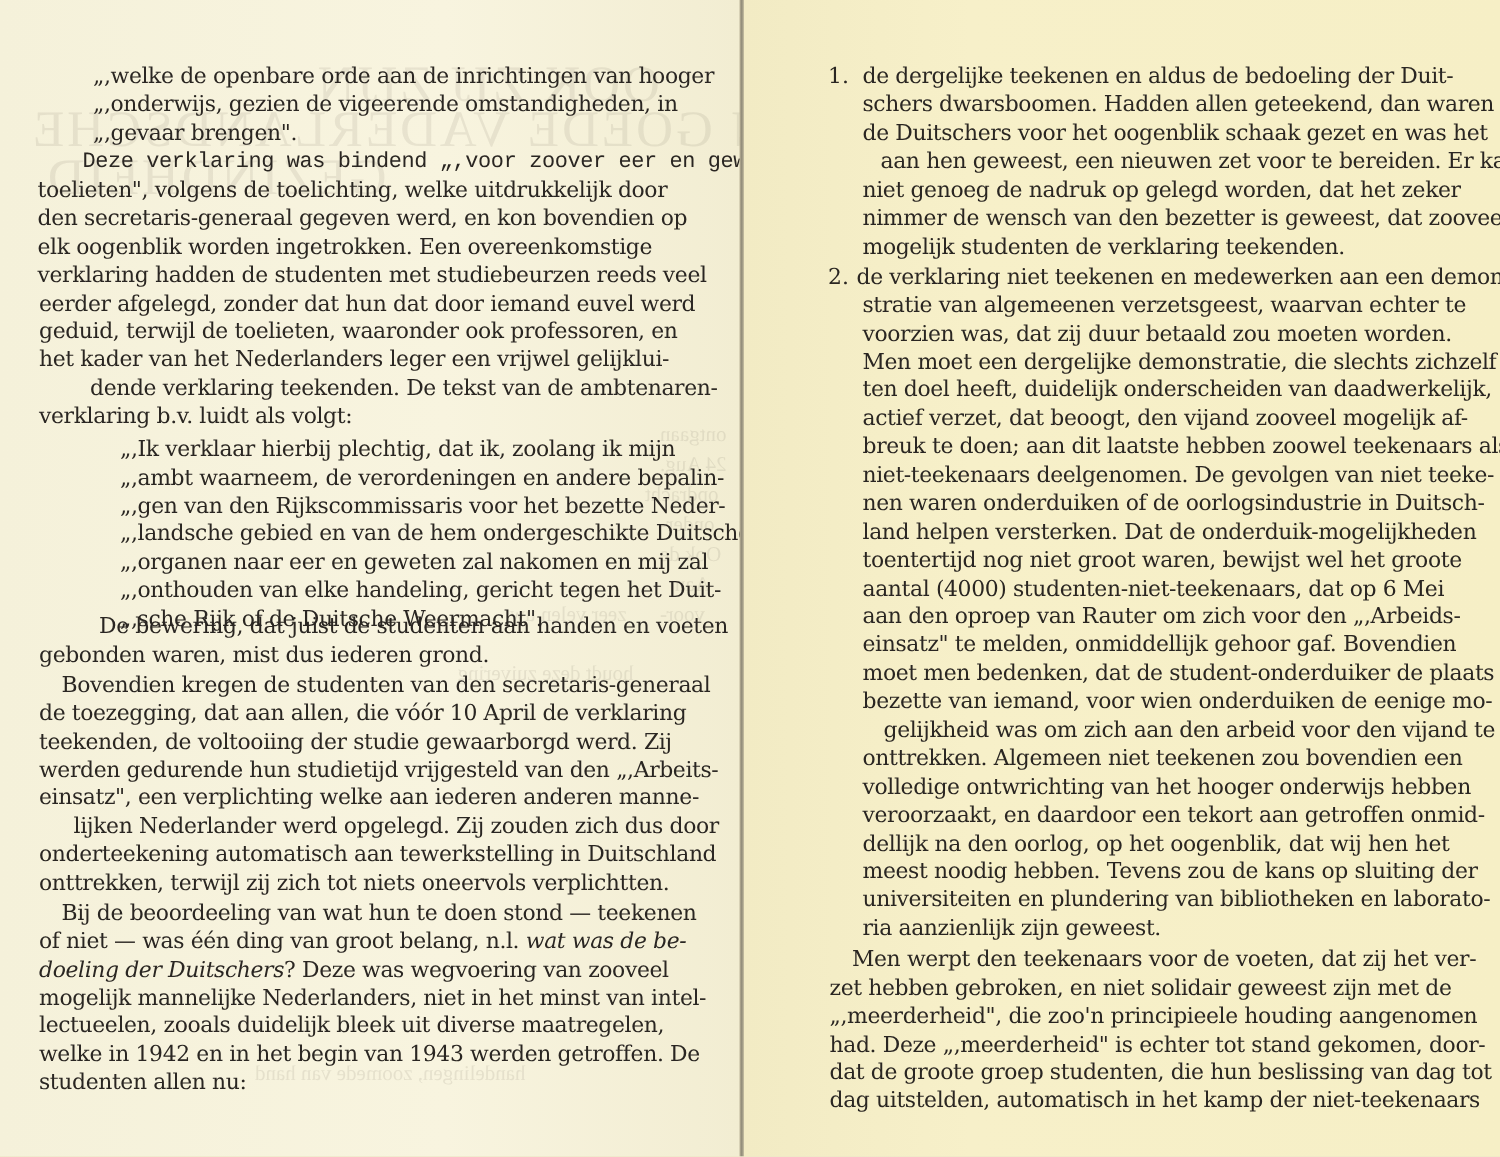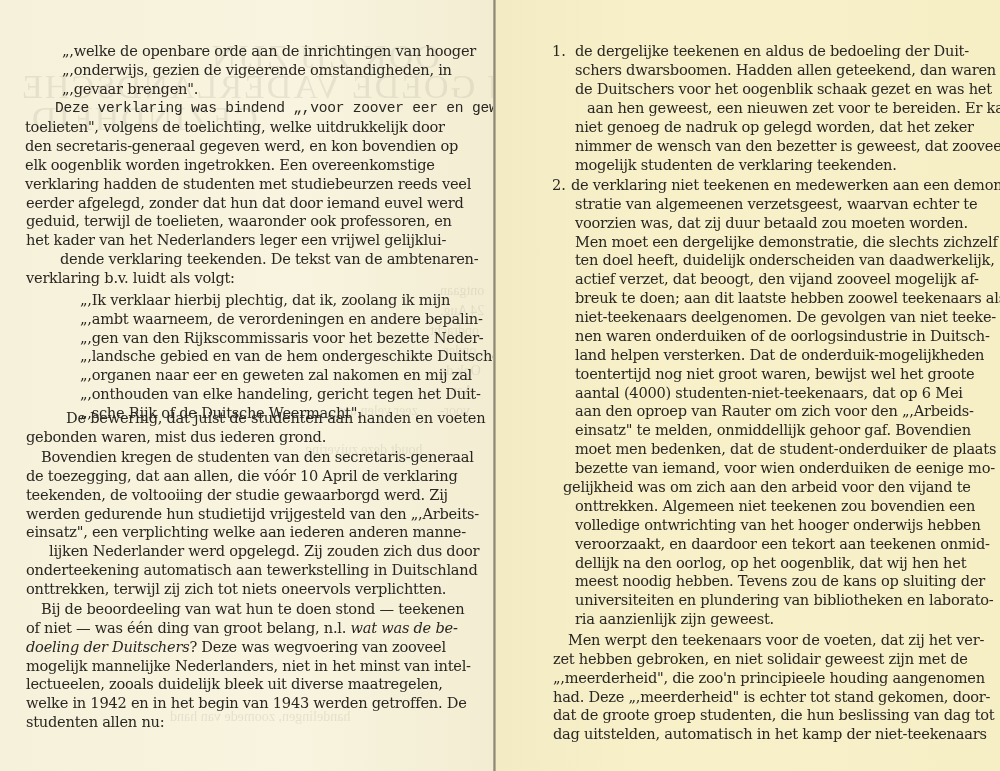--- a/index.html
+++ b/index.html
@@ -142,24 +142,24 @@
     <div class="line just" style="top:288px; left:79px; width:384px;">breuk te doen; aan dit laatste hebben zoowel teekenaars als</div>
     <div class="line just" style="top:307px; left:79px; width:384px;">niet-teekenaars deelgenomen. De gevolgen van niet teeke-</div>
     <div class="line just" style="top:326px; left:79px; width:384px;">nen waren onderduiken of de oorlogsindustrie in Duitsch-</div>
     <div class="line just" style="top:345px; left:79px; width:384px;">land helpen versterken. Dat de onderduik-mogelijkheden</div>
     <div class="line just" style="top:364px; left:79px; width:384px;">toentertijd nog niet groot waren, bewijst wel het groote</div>
     <div class="line just" style="top:383px; left:79px; width:384px;">aantal (4000) studenten-niet-teekenaars, dat op 6 Mei</div>
     <div class="line just" style="top:401px; left:79px; width:384px;">aan den oproep van Rauter om zich voor den „,Arbeids-</div>
     <div class="line just" style="top:420px; left:79px; width:384px;">einsatz" te melden, onmiddellijk gehoor gaf. Bovendien</div>
     <div class="line just" style="top:439px; left:79px; width:384px;">moet men bedenken, dat de student-onderduiker de plaats</div>
     <div class="line just" style="top:458px; left:79px; width:384px;">bezette van iemand, voor wien onderduiken de eenige mo-</div>
-    <div class="line just" style="top:477px; left:67px; width:384px;">gelijkheid was om zich aan den arbeid voor den vijand te</div>
+    <div class="line just" style="top:477px; left:93px; width:384px;">gelijkheid was om zich aan den arbeid voor den vijand te</div>
     <div class="line just" style="top:496px; left:79px; width:384px;">onttrekken. Algemeen niet teekenen zou bovendien een</div>
     <div class="line just" style="top:515px; left:79px; width:384px;">volledige ontwrichting van het hooger onderwijs hebben</div>
-    <div class="line just" style="top:534px; left:79px; width:384px;">veroorzaakt, en daardoor een tekort aan teekenen onmid-</div>
+    <div class="line just" style="top:534px; left:79px; width:384px;">veroorzaakt, en daardoor een tekort aan getroffen onmid-</div>
     <div class="line just" style="top:553px; left:79px; width:384px;">dellijk na den oorlog, op het oogenblik, dat wij hen het</div>
     <div class="line just" style="top:571px; left:79px; width:384px;">meest noodig hebben. Tevens zou de kans op sluiting der</div>
     <div class="line just" style="top:590px; left:79px; width:384px;">universiteiten en plundering van bibliotheken en laborato-</div>
     <div class="line" style="top:609px; left:79px;">ria aanzienlijk zijn geweest.</div>
   </div>
 
   <div>
     <div class="line just" style="top:630px; left:72px; width:391px;">Men werpt den teekenaars voor de voeten, dat zij het ver-</div>
     <div class="line just" style="top:649px; left:57px; width:406px;">zet hebben gebroken, en niet solidair geweest zijn met de</div>
     <div class="line just" style="top:668px; left:57px; width:406px;">„,meerderheid", die zoo'n principieele houding aangenomen</div>

